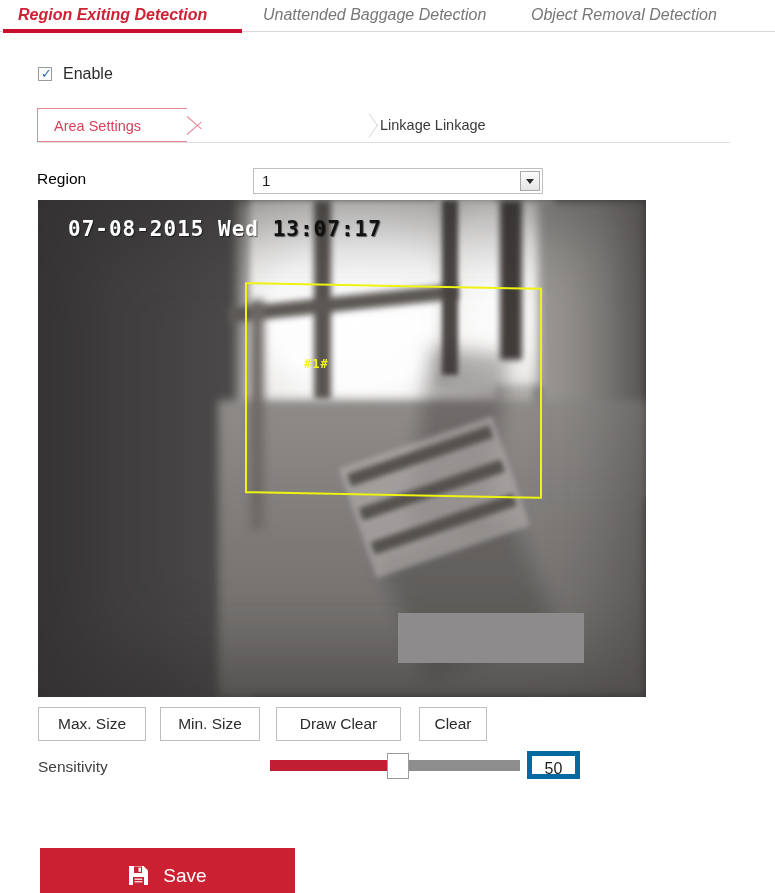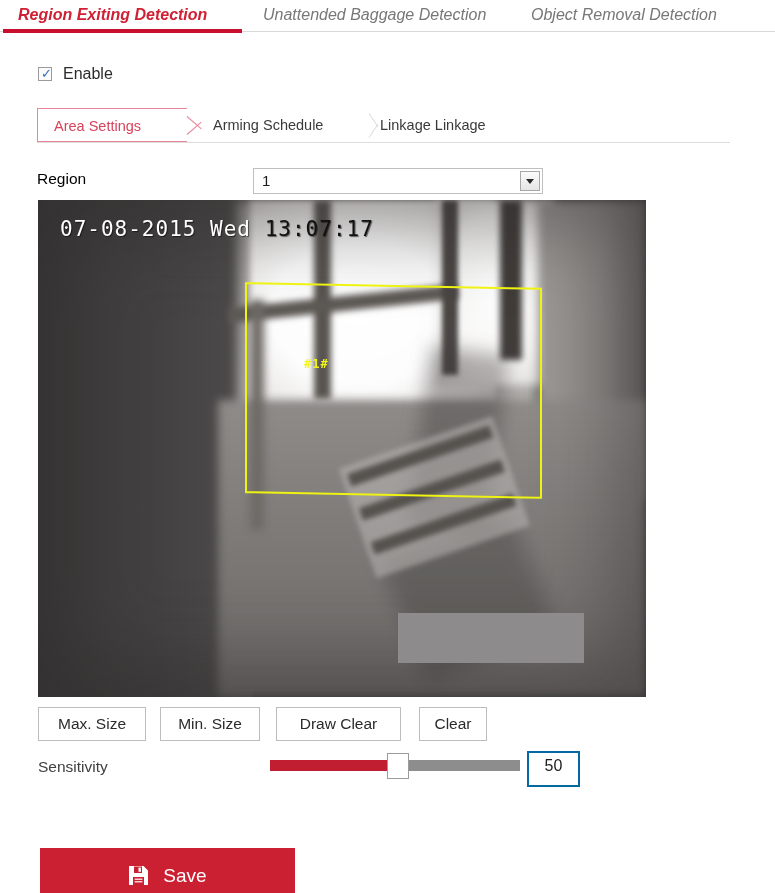--- a/index.html
+++ b/index.html
@@ -350,27 +350,27 @@
 
   .v-mask {
     left: 360px;
     top: 413px;
     width: 186px;
     height: 50px;
     background: #8d8b8b;
   }
 
   .v-timestamp {
-    left: 22px;
+    left: 30px;
     top: 17px;
     color: #ffffff;
     font-family: "DejaVu Sans Mono", monospace;
     font-size: 21px;
     letter-spacing: 1px;
-    font-weight: normal;
+    font-weight: bold;
     text-shadow: 1px 1px 1px rgba(0,0,0,0.55);
     white-space: nowrap;
   }
   .v-timestamp .t-time { color: #111111; }
 
   .v-region {
     left: 207px;
     top: 85px;
     width: 297px;
     height: 211px;
@@ -458,22 +458,22 @@
     height: 26px;
     background: #ffffff;
     border: 1px solid #9b9b9b;
     box-sizing: border-box;
   }
   .sens-value {
     position: absolute;
     left: 489px;
     top: -1px;
     width: 53px;
-    height: 36px;
-    border: 2px solid #0369a1;
+    height: 28px;
+    border: 5px solid #0369a1;
     background: #ffffff;
     box-sizing: border-box;
     text-align: center;
     line-height: 26px;
     font-size: 16px;
     color: #1c1c1c;
   }
 
   
   .save-btn {
@@ -515,21 +515,20 @@
     <span class="tick">✓</span>
   </div>
   <span class="enable-label">Enable</span>
 </div>
 
 <div class="subtabs">
   <div class="subtab active">
     <span>Area Settings</span>
     <span class="arrowhead"></span>
   </div>
-  <div class="subtab plain s2">Arming Schedule</div>
   <span class="sep sep1"></span>
   <div class="subtab plain s3">Linkage Linkage</div>
 </div>
 <div class="subtabs-underline"></div>
 
 <div class="region-row">
   <span class="region-label">Region</span>
   <div class="region-select">
     <span class="value">1</span>
     <div class="dd-btn">

